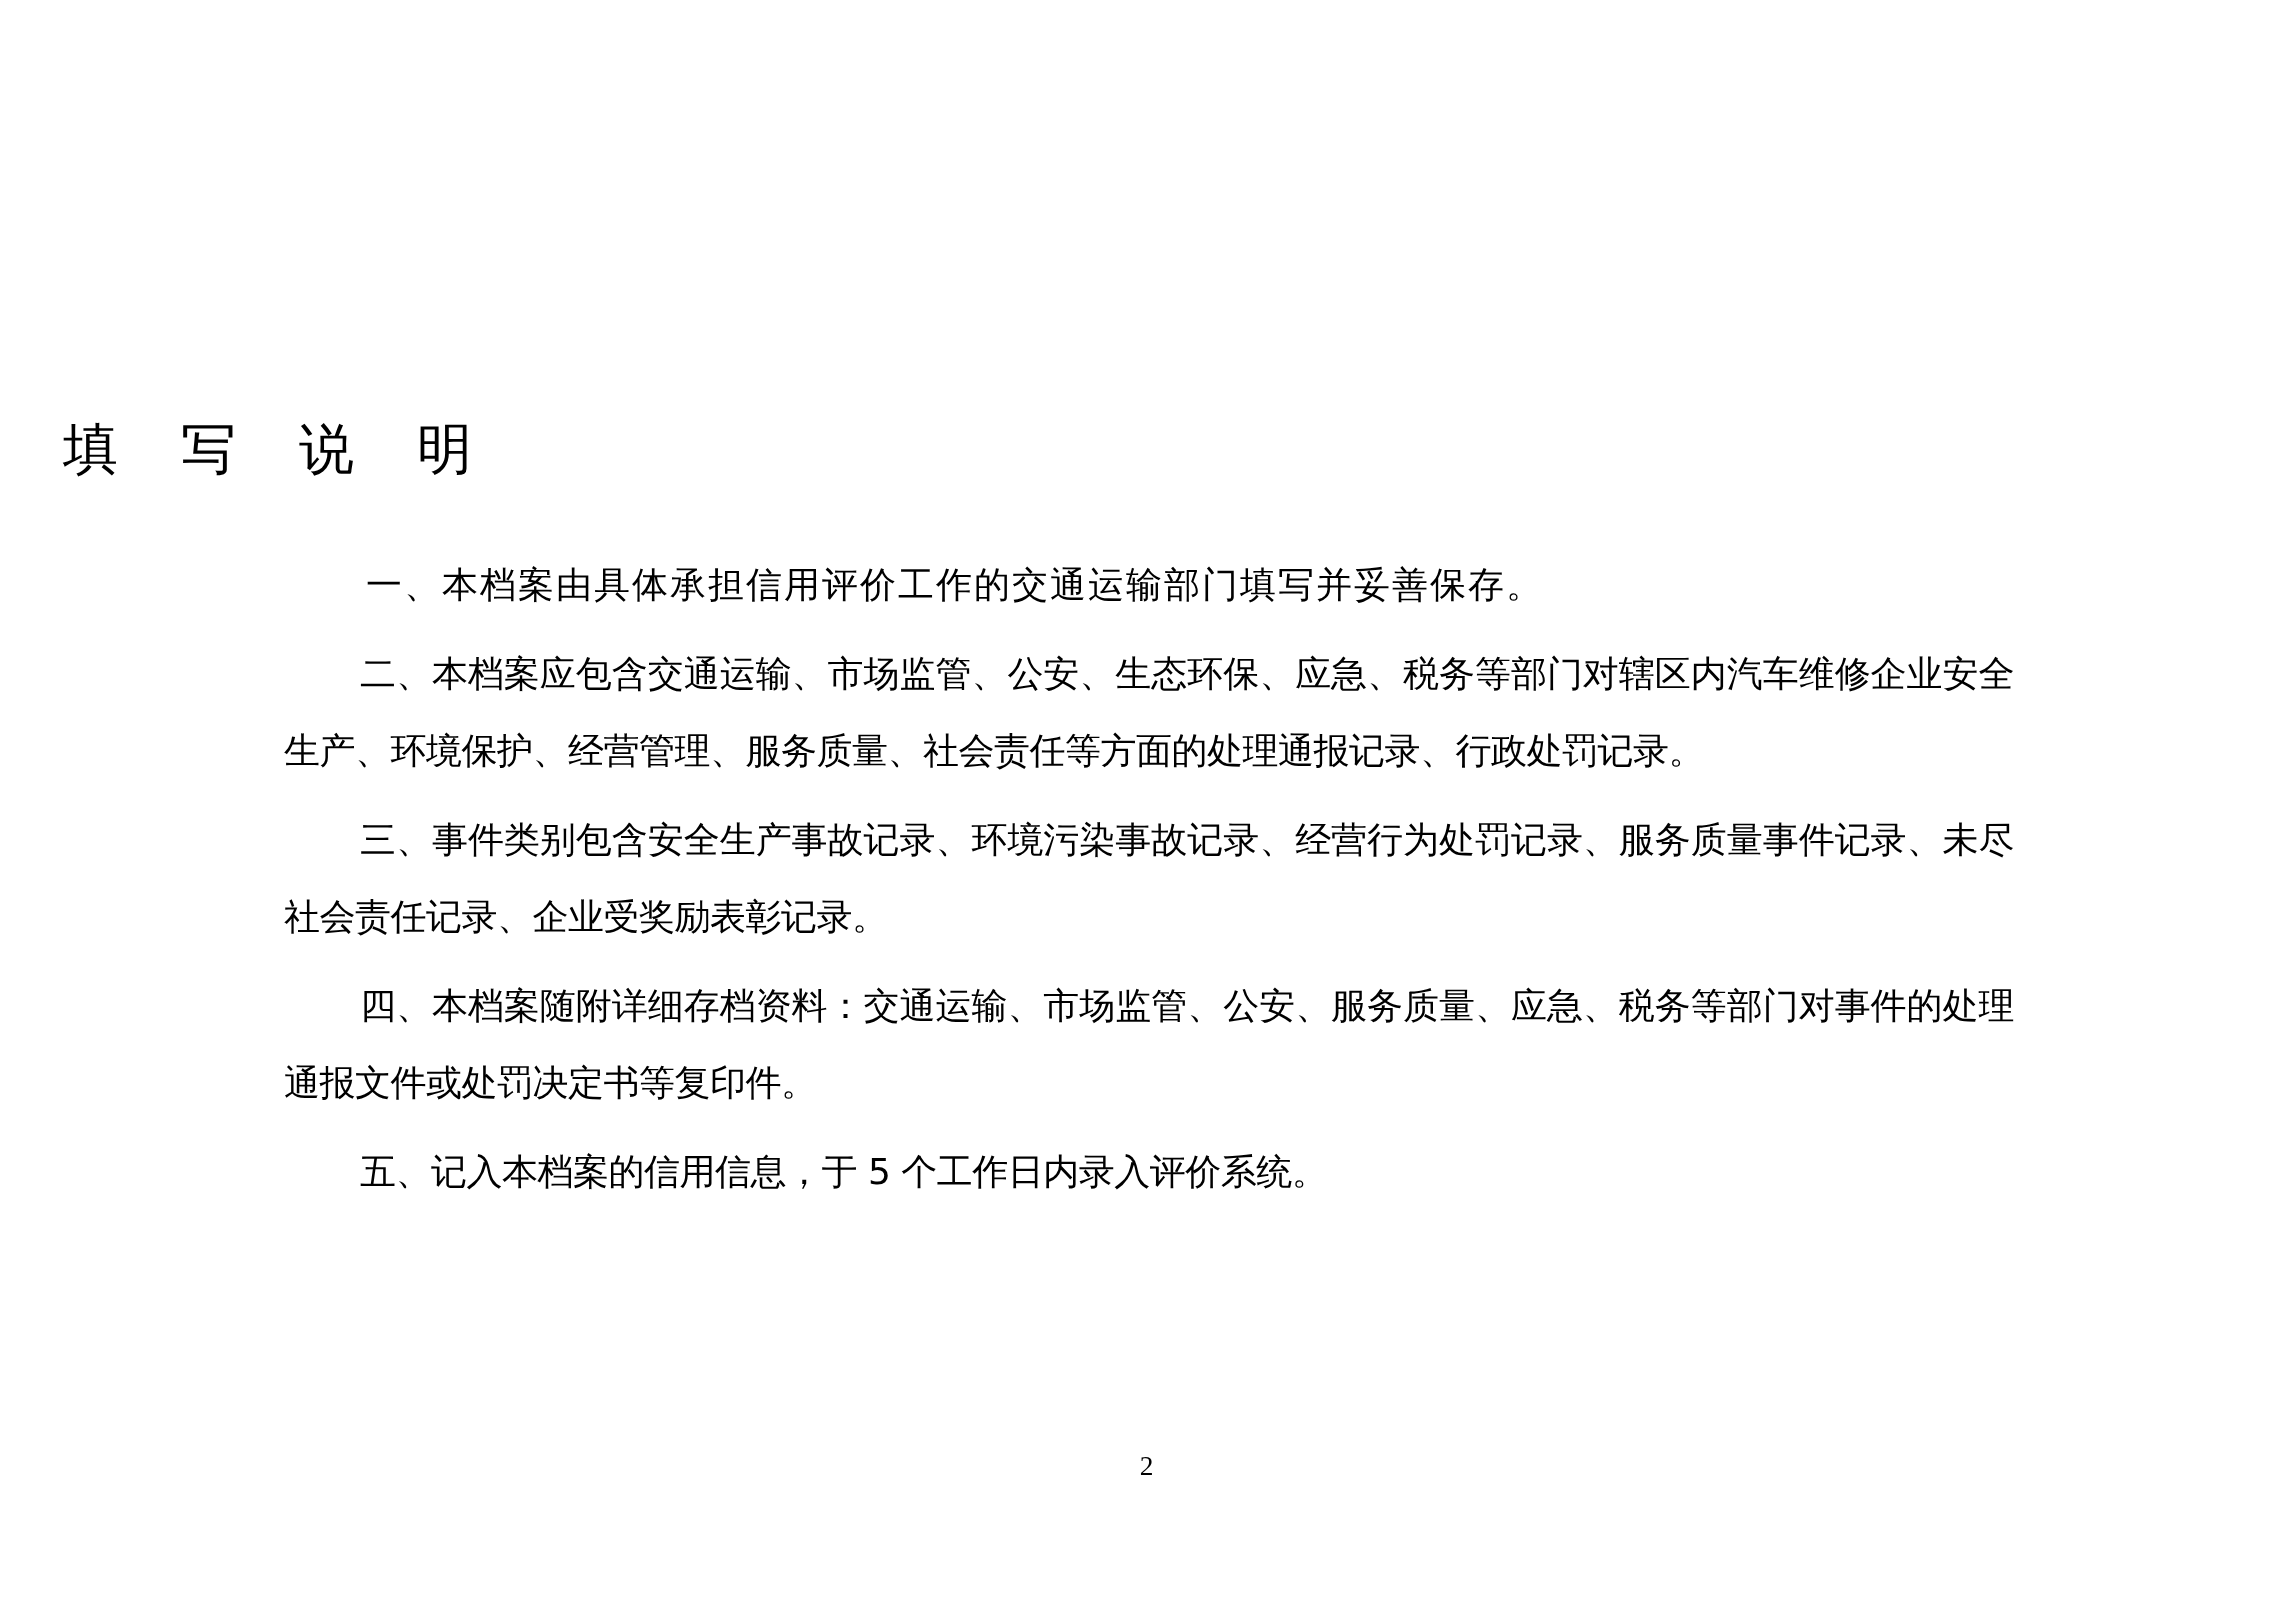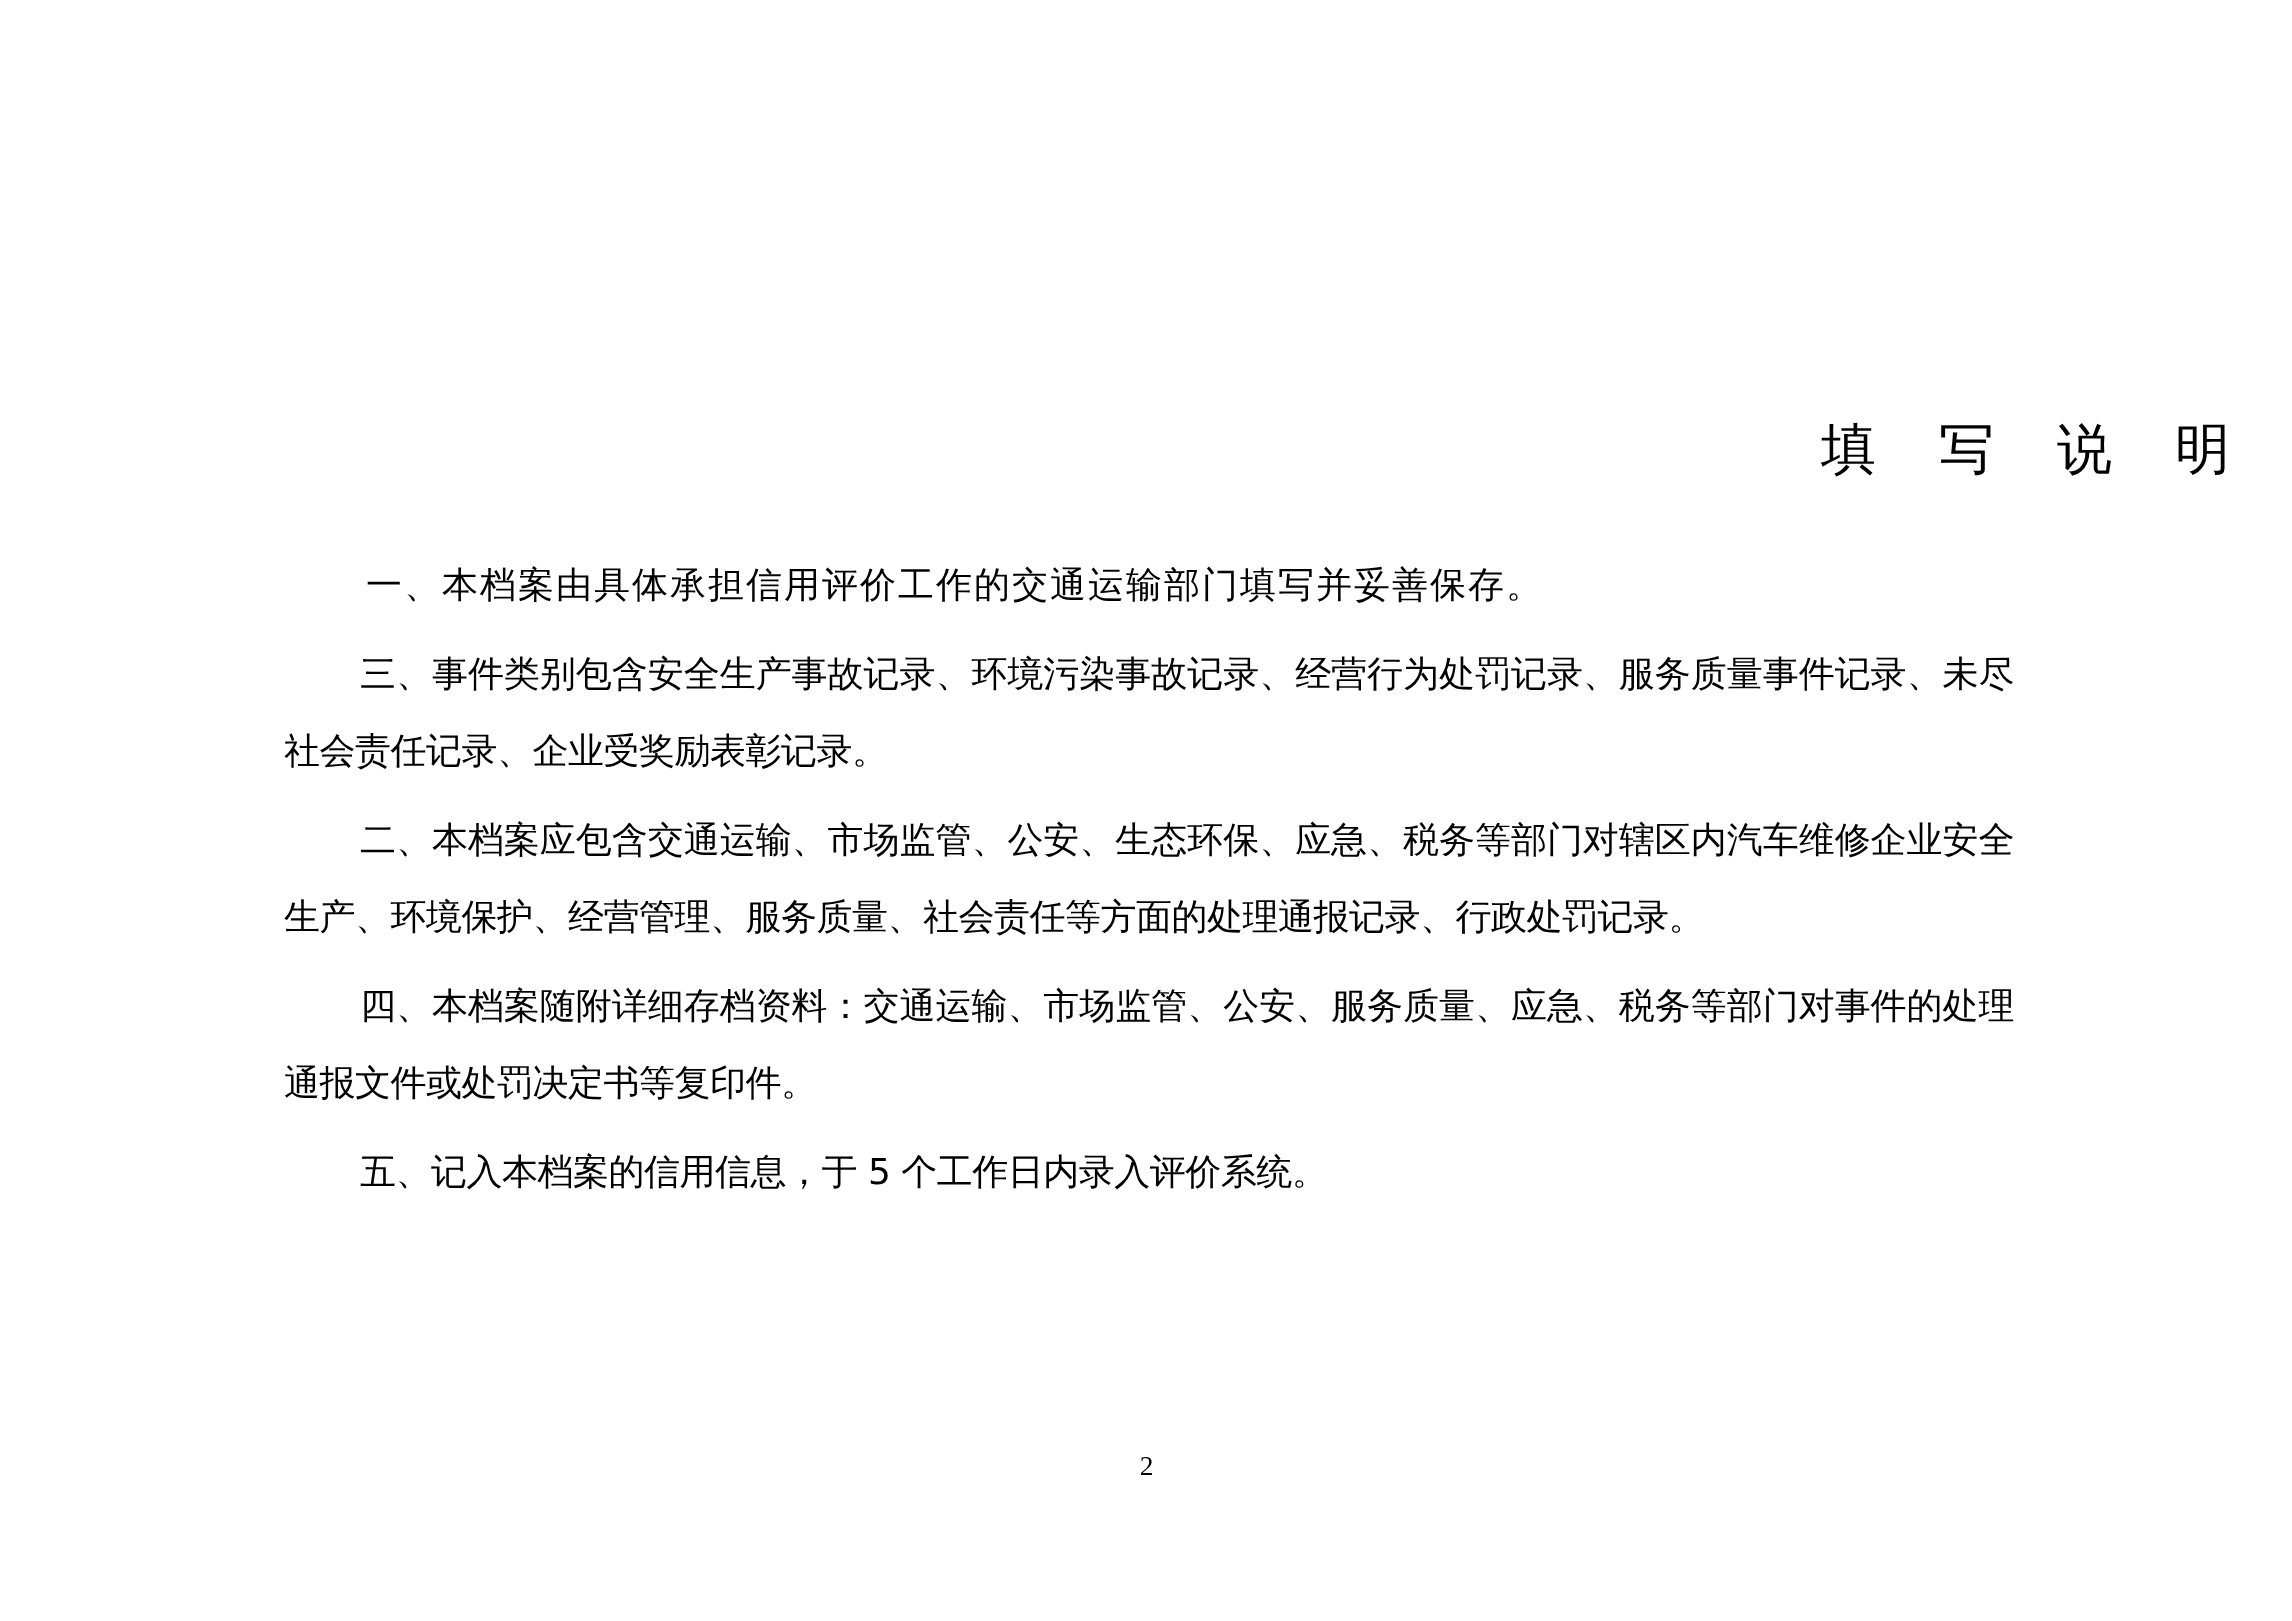--- a/index.html
+++ b/index.html
@@ -13,21 +13,21 @@
       position: relative;
       overflow: hidden;
       color: #000000;
       font-family: "DejaVu Sans", "Liberation Sans", sans-serif;
     }
     .title {
       position: absolute;
       left: 0;
       width: 2293px;
       top: 375px;
-      text-align: right;
+      text-align: left;
       font-size: 55px;
       line-height: 74px;
       letter-spacing: 63px;
       text-indent: 63px;
       font-weight: normal;
     }
     .body-text {
       position: absolute;
       left: 272px;
       top: 534px;
@@ -56,20 +56,20 @@
       line-height: 35px;
     }
   </style>
 </head>
 <body>
 
 <h1 class="title">填写说明</h1>
 
 <div class="body-text">
   <p class="para first">一、本档案由具体承担信用评价工作的交通运输部门填写并妥善保存。</p>
+  <p class="para">二、本档案应包含交通运输、市场监管、公安、生态环保、应急、税务等部门对辖区内汽车维修企业安全生产、环境保护、经营管理、服务质量、社会责任等方面的处理通报记录、行政处罚记录。</p>
   <p class="para">三、事件类别包含安全生产事故记录、环境污染事故记录、经营行为处罚记录、服务质量事件记录、未尽社会责任记录、企业受奖励表彰记录。</p>
-  <p class="para">二、本档案应包含交通运输、市场监管、公安、生态环保、应急、税务等部门对辖区内汽车维修企业安全生产、环境保护、经营管理、服务质量、社会责任等方面的处理通报记录、行政处罚记录。</p>
   <p class="para">四、本档案随附详细存档资料：交通运输、市场监管、公安、服务质量、应急、税务等部门对事件的处理通报文件或处罚决定书等复印件。</p>
   <p class="para">五、记入本档案的信用信息，于 5 个工作日内录入评价系统。</p>
 </div>
 
 <div class="page-number">2</div>
 
 
 </body></html>

